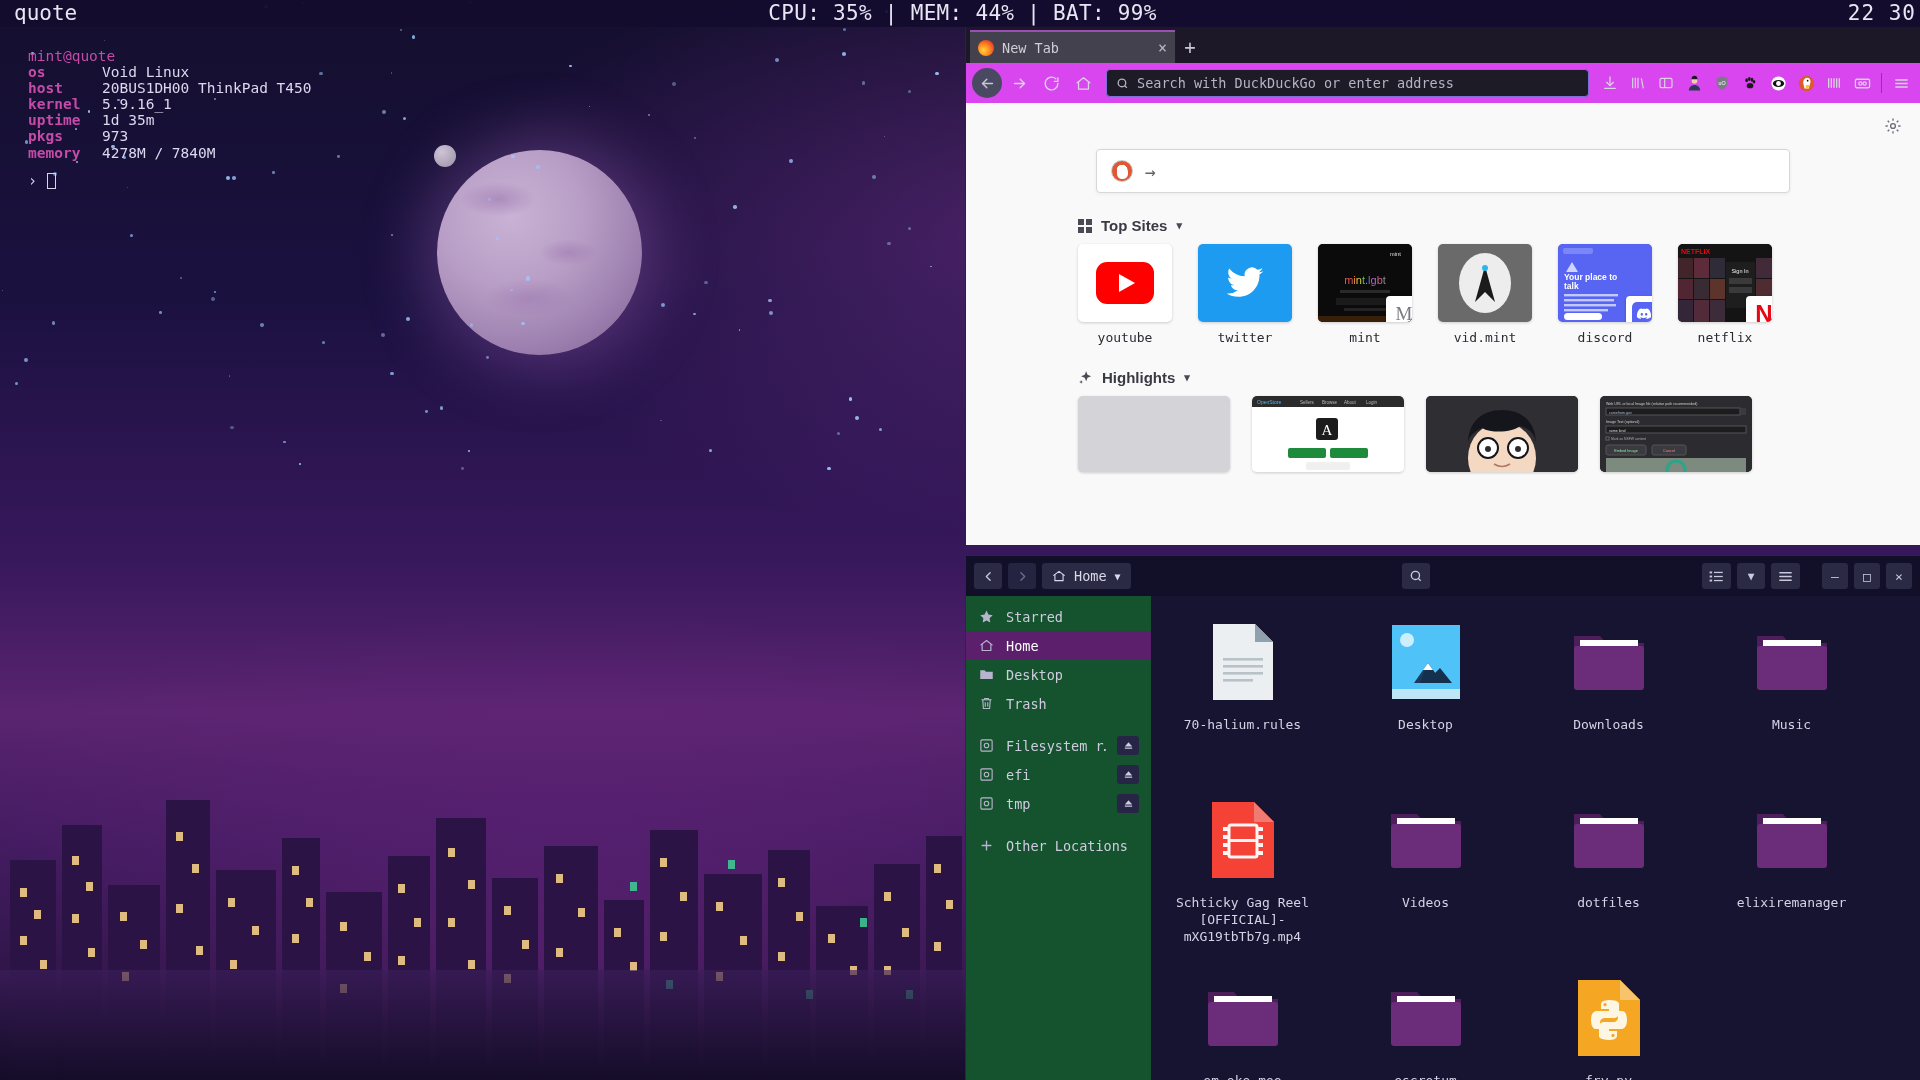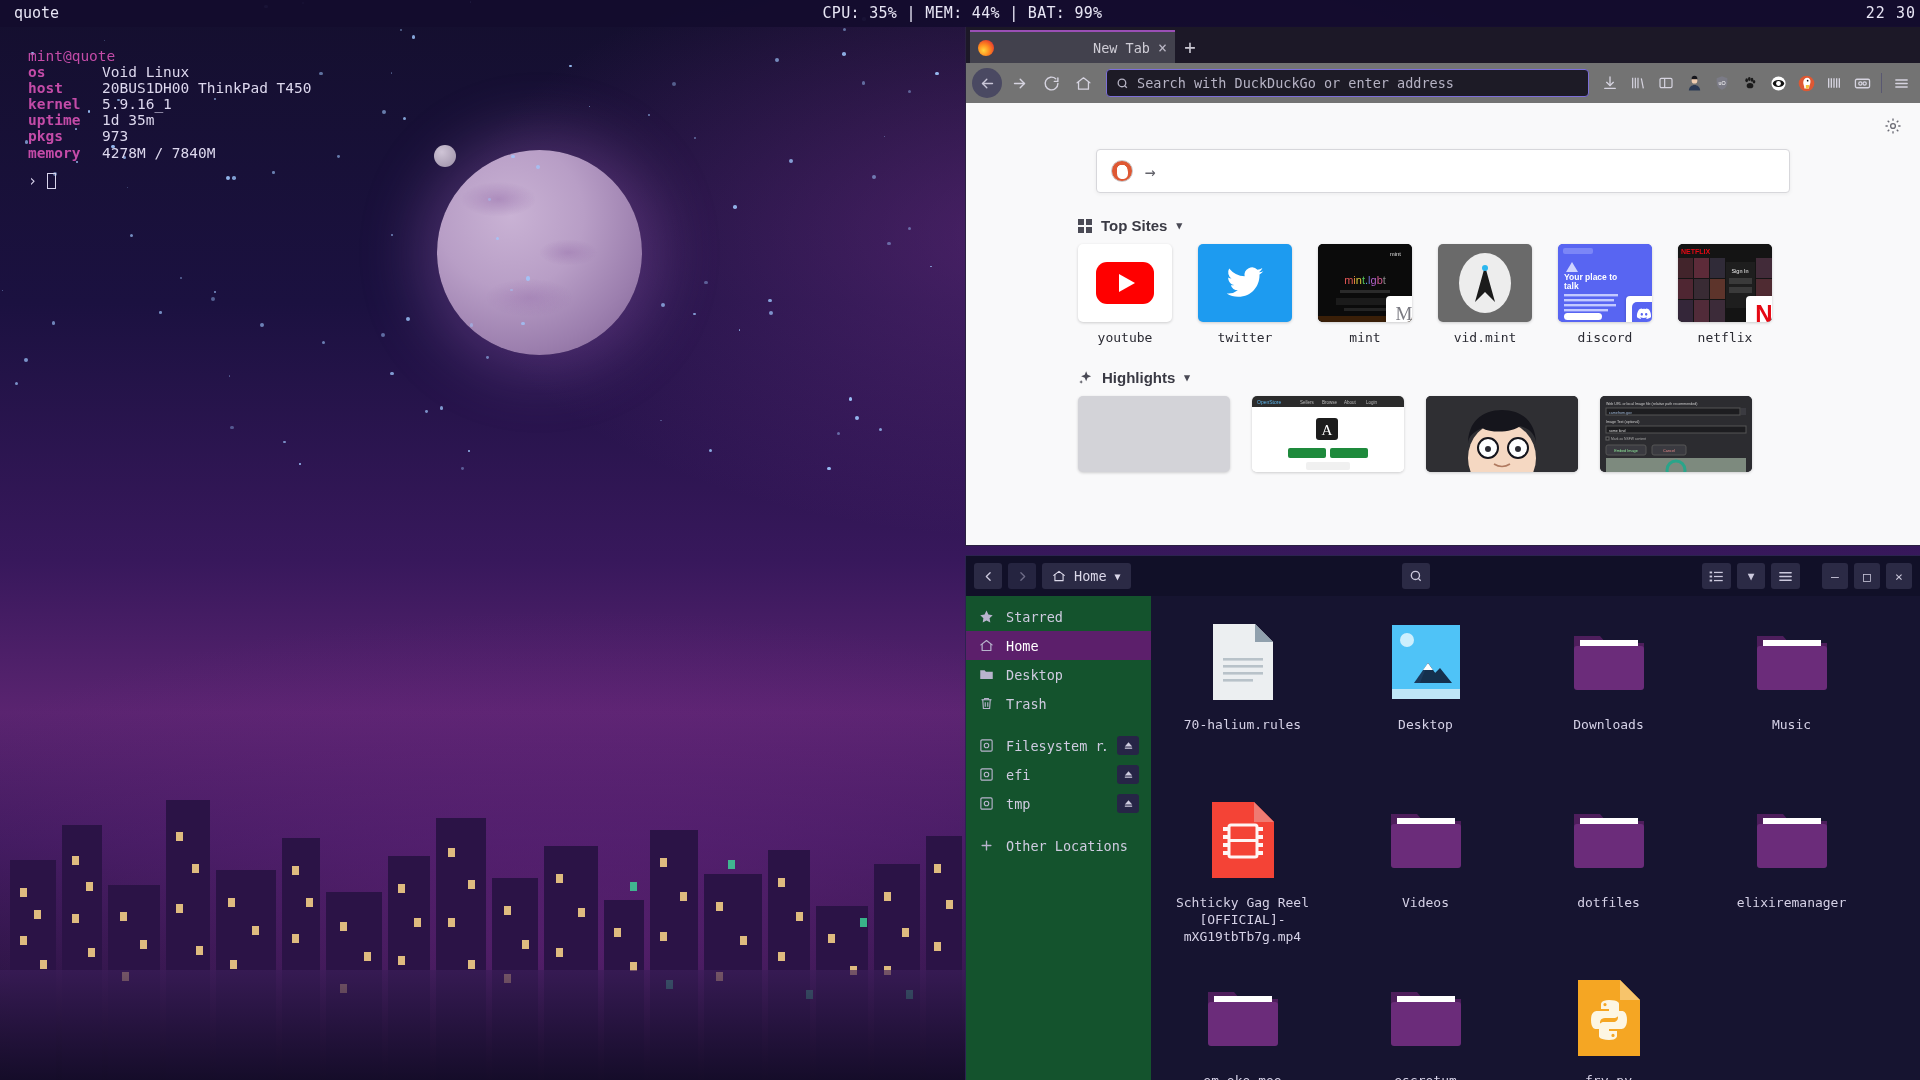--- a/index.html
+++ b/index.html
@@ -48,21 +48,21 @@
   #water {
     position:absolute; left:0; bottom:0; width:100%; height:110px;
     background: linear-gradient(180deg, rgba(60,30,90,.65), rgba(20,12,40,.95));
   }
 
   
   #topbar {
     position: absolute; left: 0; top: 0; width: 1920px; height: 27px;
     background: rgba(19,12,46,0.92);
     color: #e8e6f5;
-    font-size: 15px; line-height: 27px;
+    font-size: 21px; line-height: 27px;
     display: flex; align-items: center;
     z-index: 40;
   }
   #topbar .tb-left { padding-left: 14px; flex: 0 0 auto; }
   #topbar .tb-center { flex: 1 1 auto; text-align: center; letter-spacing: .3px;}
   #topbar .tb-right { padding-right: 4px; flex: 0 0 auto; letter-spacing: 1px;}
 
   
   #neofetch {
     position: absolute; left: 28px; top: 48px;
@@ -96,35 +96,35 @@
     box-shadow: 0 0 0 1px #2a2140;
   }
   #ff-tabbar {
     height: 36px; background: #1c1827; display: flex; align-items: flex-end;
     padding-left: 4px; flex: 0 0 36px;
   }
   .ff-tab {
     height: 33px; width: 205px; background: #42414d;
     border-top: 2px solid #9a4fb5;
     display: flex; align-items: center; gap: 8px; padding: 0 8px;
-    color: #cfcdd6; font-size: 13.5px; text-align: right;
+    color: #cfcdd6; font-size: 13.5px;
   }
   .ff-tab .favicon {
     width: 16px; height: 16px; border-radius: 50%;
     background: radial-gradient(circle at 35% 65%, #ffd53e 0%, #ff8a1f 40%, #e8432c 75%, #7a2bb5 100%);
     flex: 0 0 16px;
   }
   .ff-tab .tab-title { flex: 1 1 auto; white-space: nowrap; overflow: hidden; }
   .ff-tab .tab-close { font-size: 15px; color: #b9b6c4; cursor: pointer; }
   .ff-newtab {
     width: 30px; height: 33px; color: #c9c7d2; font-size: 19px;
     display:flex; align-items:center; justify-content:center; cursor:pointer;
   }
   #ff-navbar {
-    height: 40px; background: #737373; display: flex; align-items: center;
+    height: 40px; background: #d946ef; display: flex; align-items: center;
     gap: 2px; padding: 0 6px; flex: 0 0 40px;
   }
   .nav-btn {
     width: 30px; height: 30px; display:flex; align-items:center; justify-content:center;
     color: #d6d4e0; border-radius: 4px; cursor: pointer; flex: 0 0 30px;
   }
   .nav-btn.circle { background: #4a4962; border-radius: 50%; }
   #urlbar {
     flex: 1 1 auto; height: 28px; margin: 0 6px;
     background: #1d1b26; border: 1px solid #7c6fd8; border-radius: 4px;

